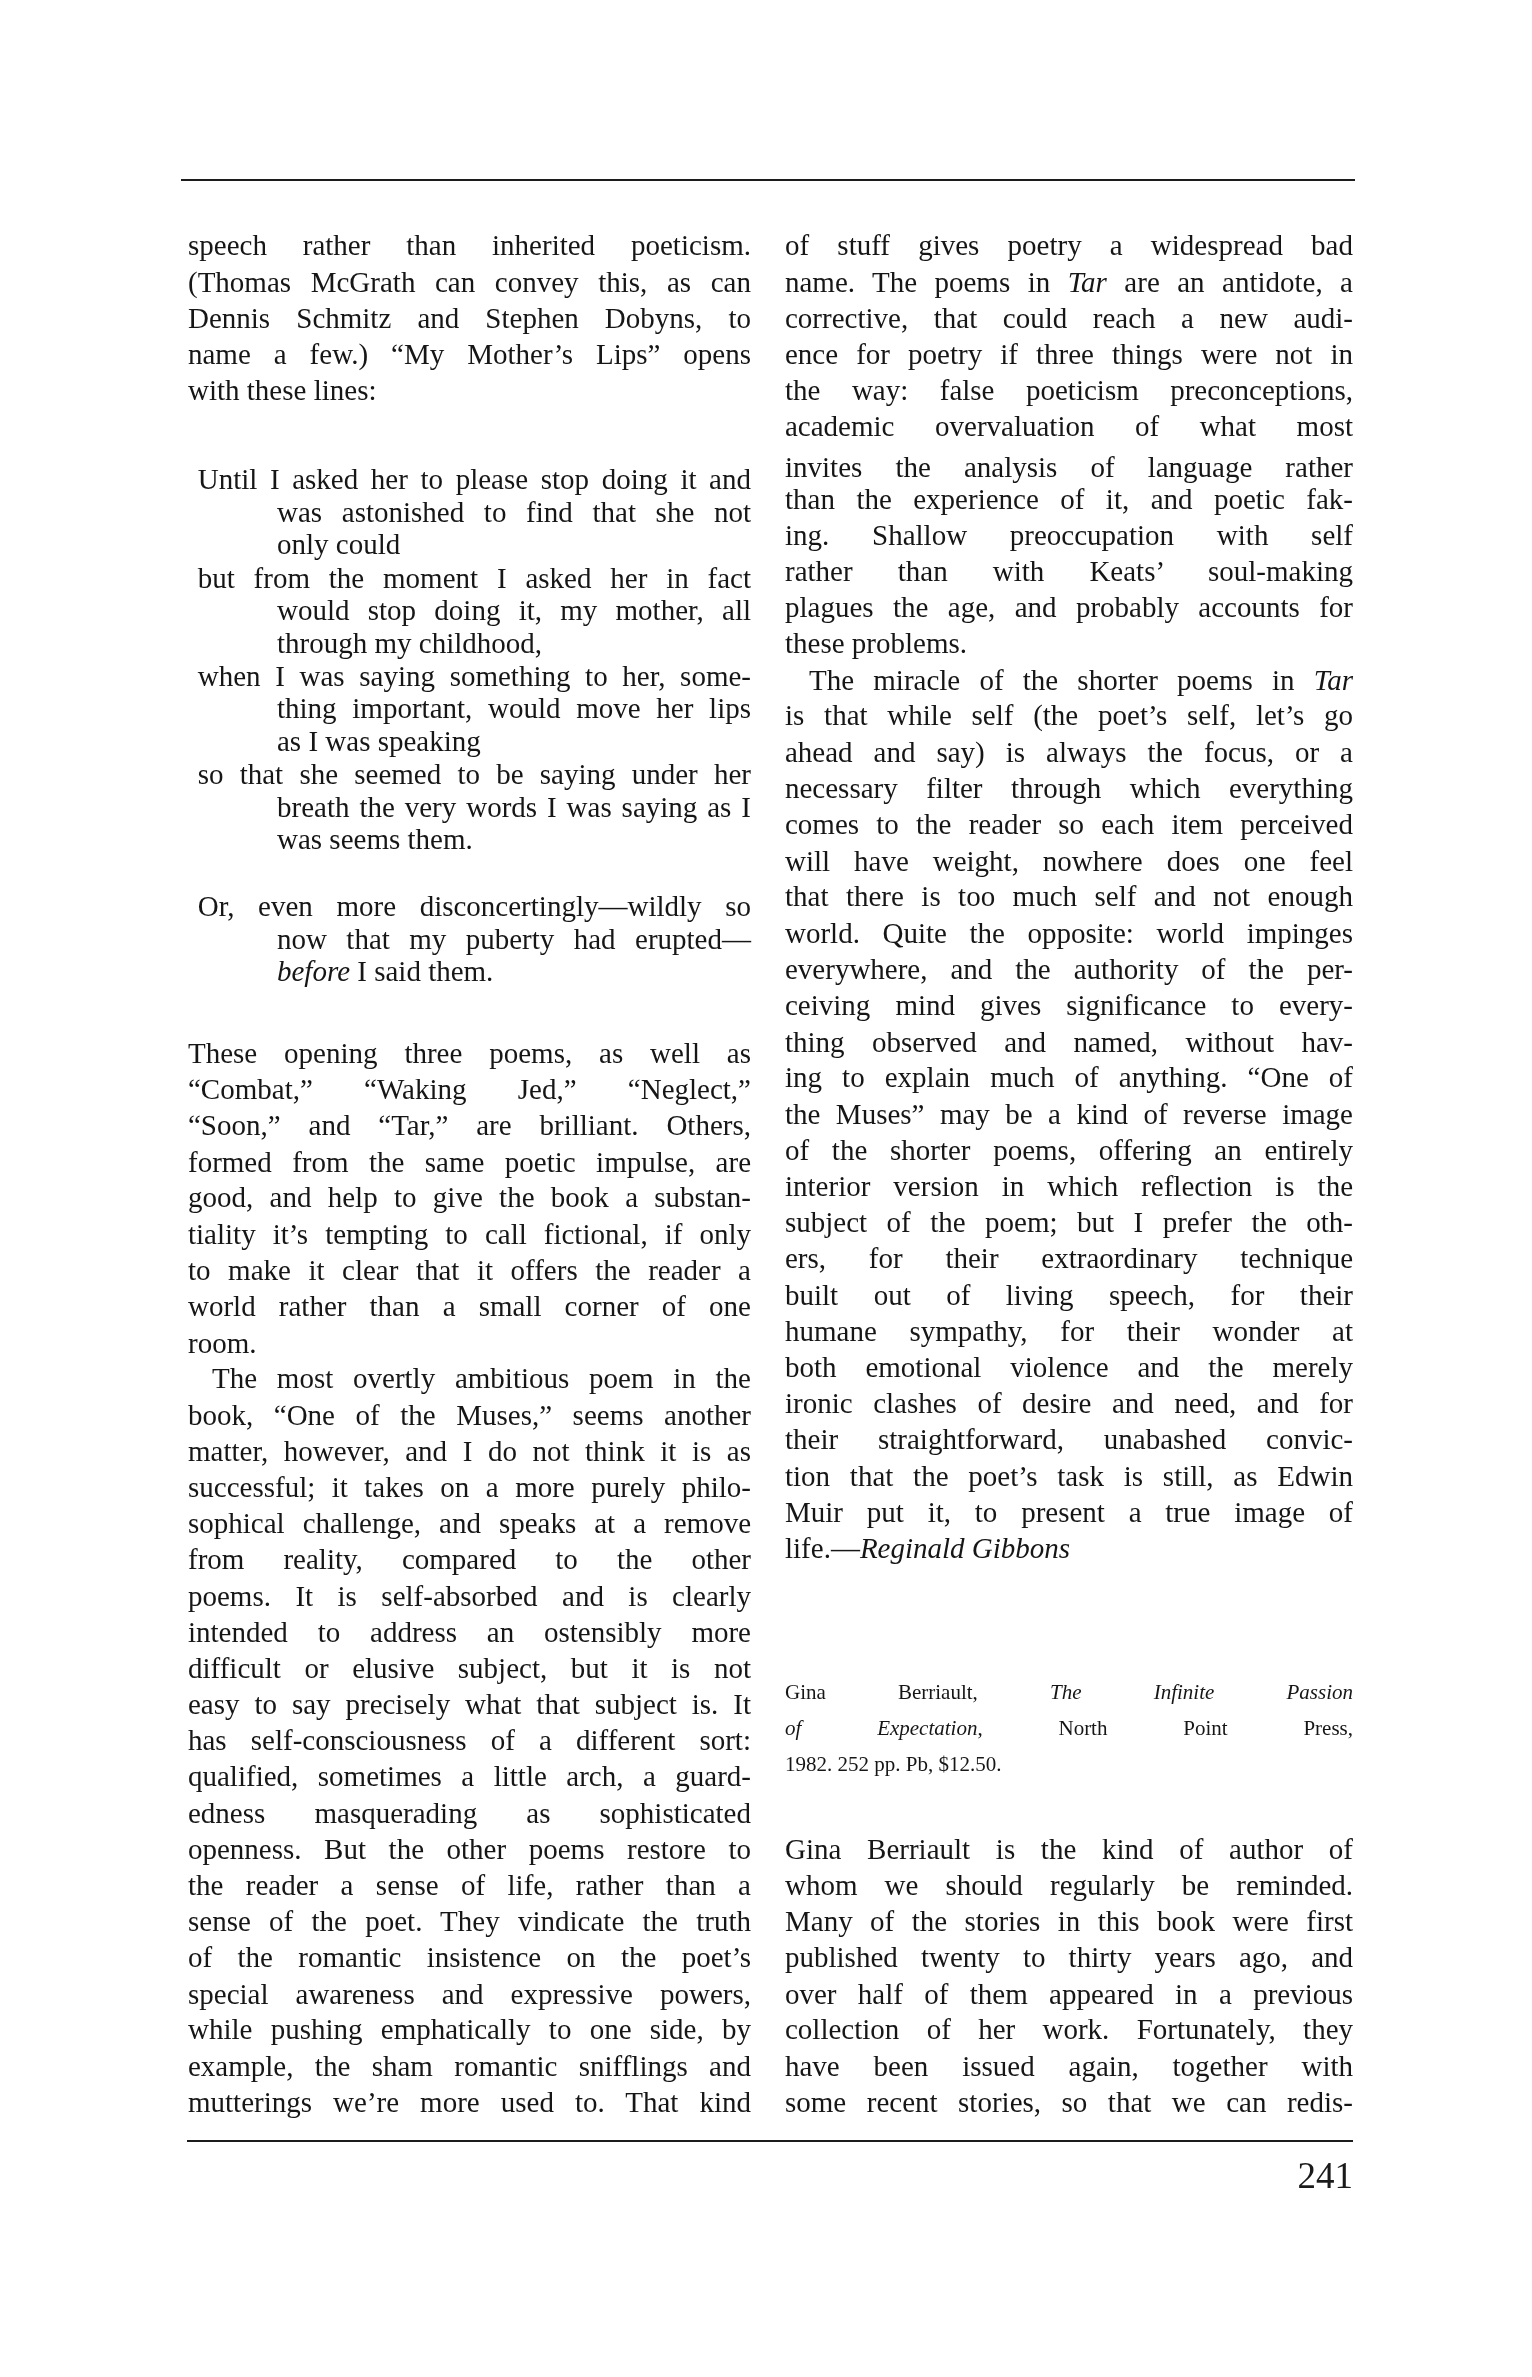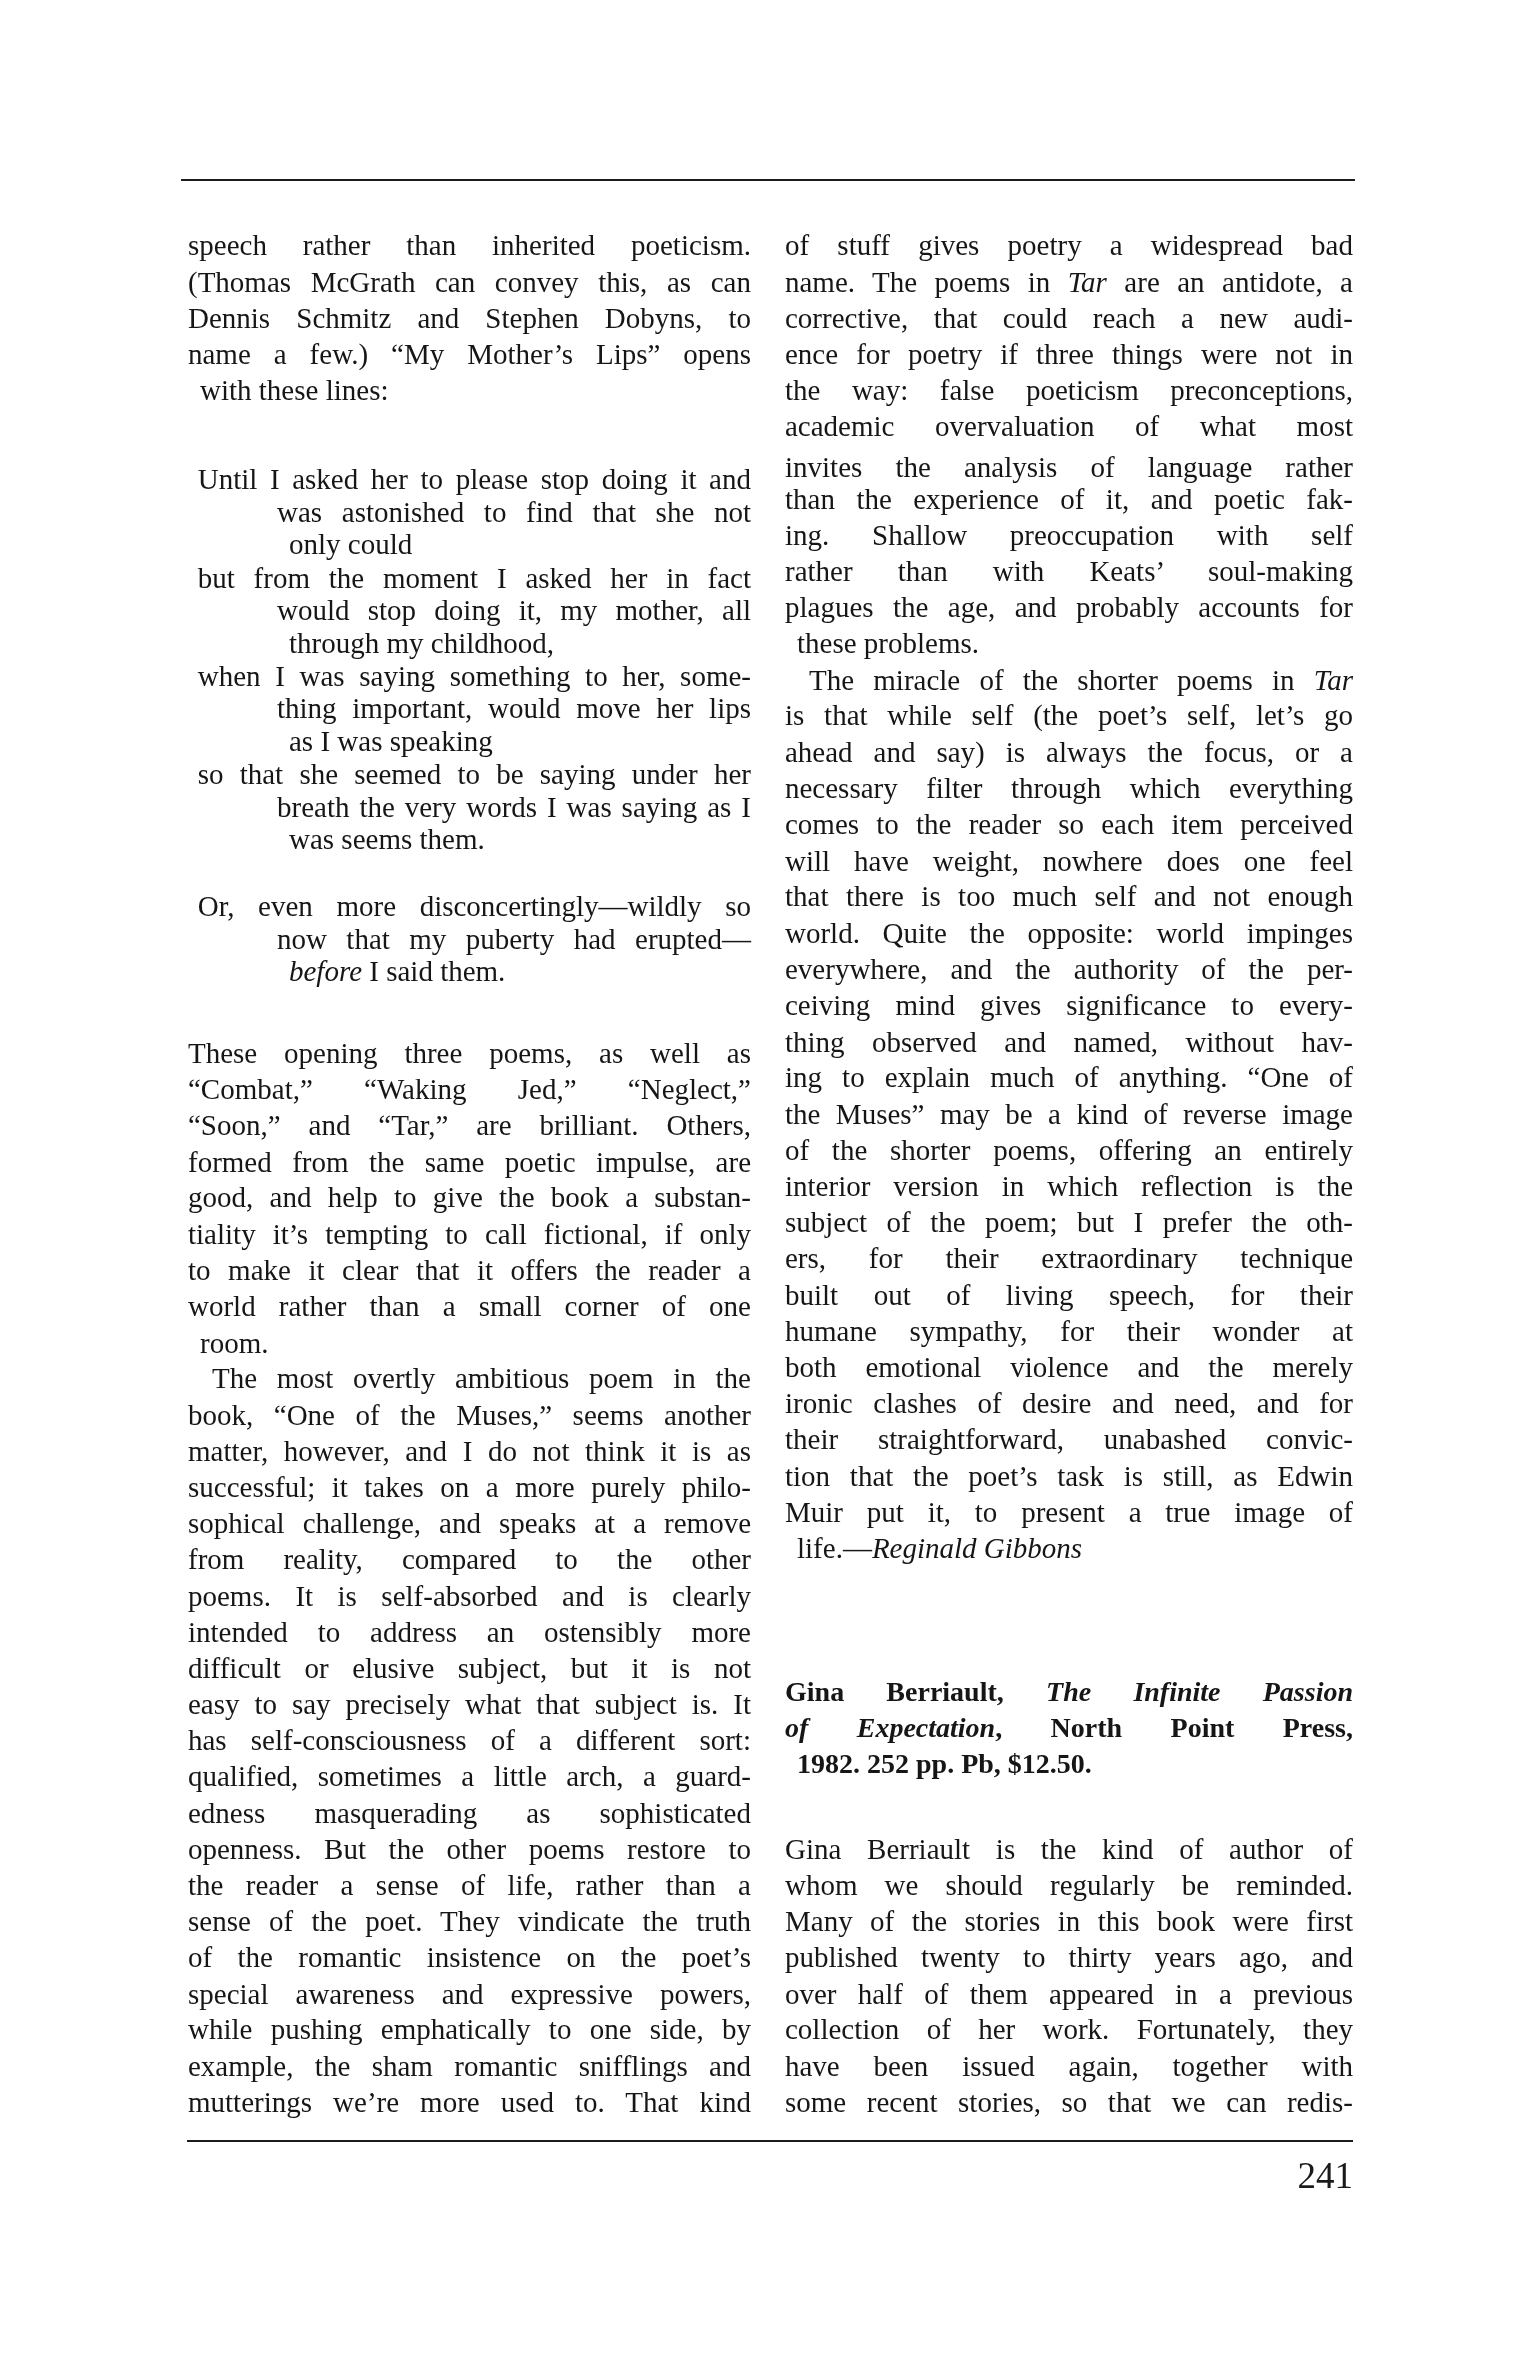--- a/index.html
+++ b/index.html
@@ -37,39 +37,38 @@
       white-space: nowrap;
       font-size: 29px;
       line-height: 36px;
       height: 36px;
       text-align: justify;
       text-align-last: justify;
     }
     .line.last {
       text-align: left;
       text-align-last: left;
-      margin-left: 12px;
     }
     .line.indent-first {
       text-indent: 24px;
     }
     .poem {
       font-size: 29px;
       line-height: 32px;
       height: 32px;
     }
     .poem.hang {
       left: 89px;
     }
     .poem.first {
       left: 9.7px;
     }
     .heading {
-      font-weight: bold;
-      font-size: 28px;
+      font-weight: normal;
+      font-size: 21px;
       line-height: 36px;
       height: 36px;
     }
     em, .it { font-style: italic; }
 
     .page-number {
       position: absolute;
       left: 1282px;
       top: 2153px;
       width: 71px;

